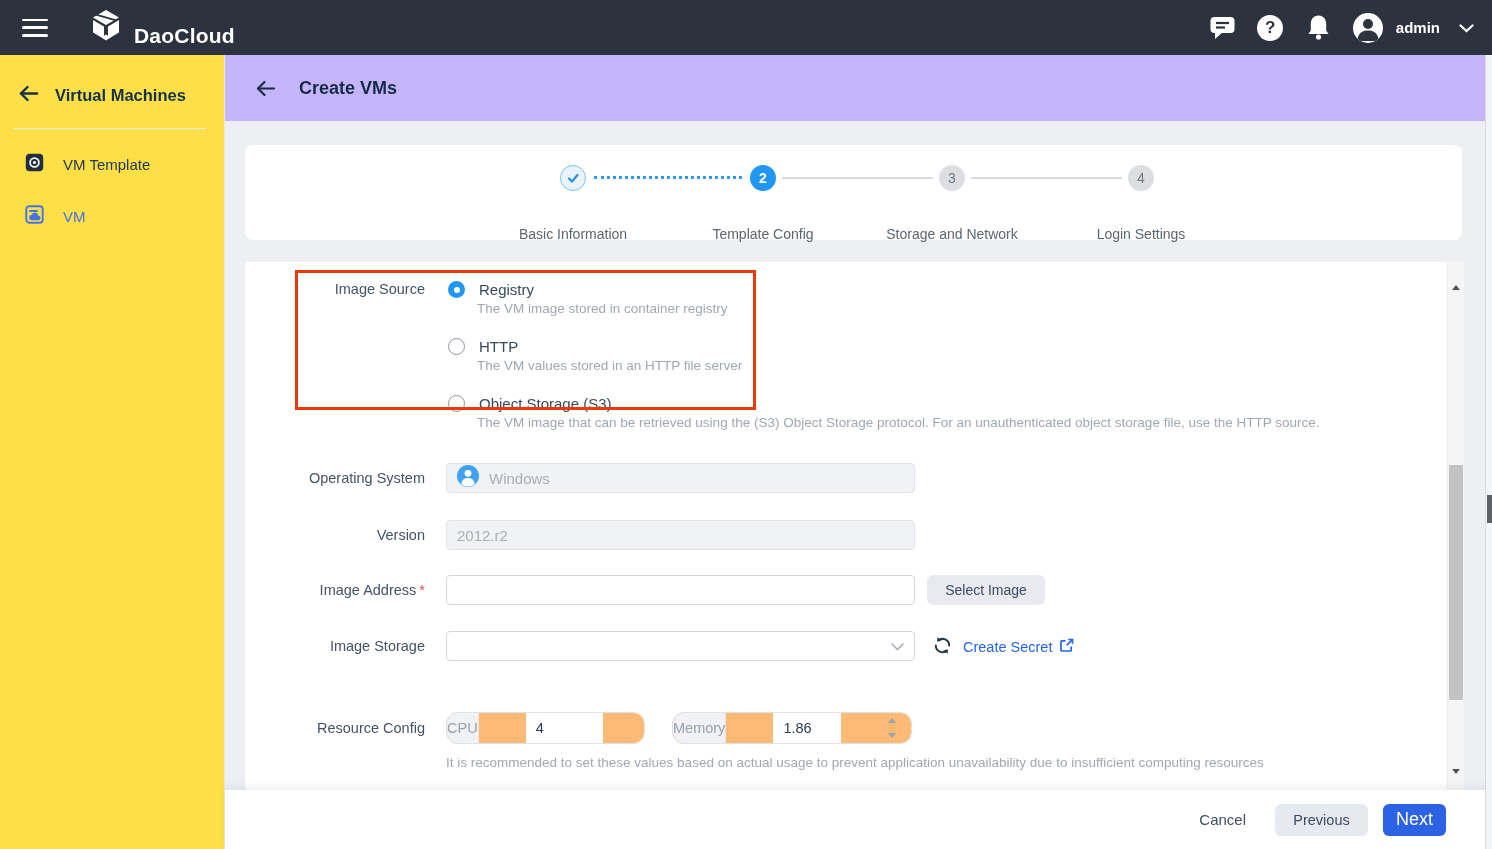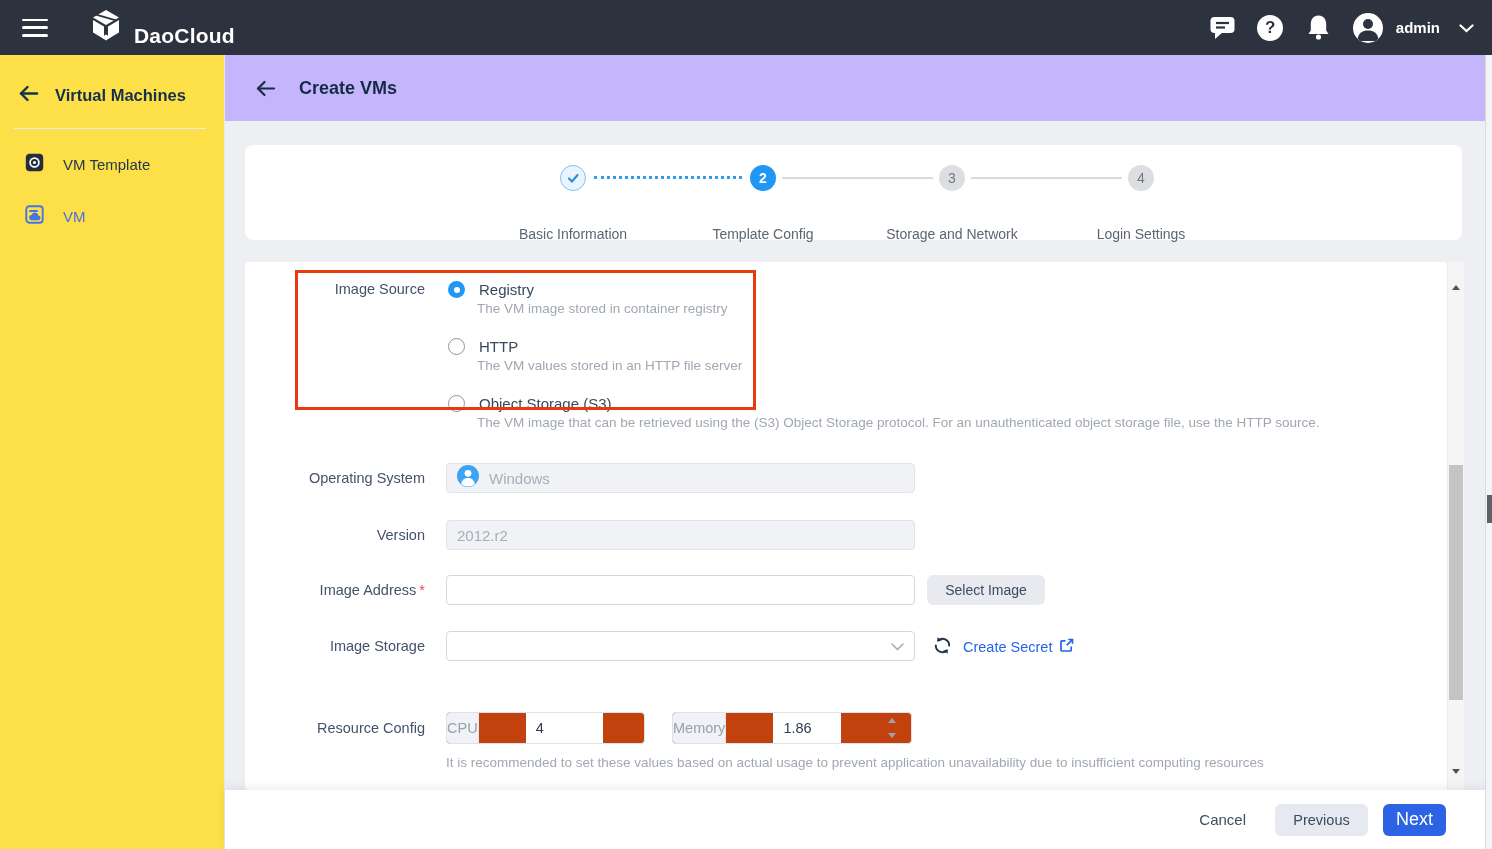--- a/index.html
+++ b/index.html
@@ -81,21 +81,21 @@
 
   .select-box { position:absolute; left:201px; top:369px; width:469px; height:30px; background:#fff;
                 border:1px solid #d4d7de; border-radius:4px; display:flex; align-items:center;
                 justify-content:flex-end; padding-right:10px; cursor:pointer; }
   .refresh-btn { position:absolute; left:688px; top:374px; cursor:pointer; display:flex; }
   .secret-link { position:absolute; left:718px; top:376px; display:flex; align-items:center; gap:7px; cursor:pointer; }
   .secret-link span { color:#2563e8; font-size:14.5px; }
   .help-text { position:absolute; left:201px; font-size:13.5px; color:#a0a8b2; }
 
   .num-group { position:absolute; top:450px; height:32px; display:flex; border:1px solid #dfe2e8;
-               border-radius:4px; overflow:hidden; background:#c2410c;gap:47px; }
+               border-radius:12px; overflow:hidden; background:#fdba74;gap:47px; }
   .seg { display:flex; align-items:center; justify-content:center; font-size:14.5px; }
   .seg-gray { background:#f0f2f5; color:#97a1ab; border-right:1px solid #e3e6eb; }
   .seg-unit { background:#f0f2f5; color:#97a1ab; border-left:1px solid #e3e6eb; gap:8px; }
   .seg-input { border:none; outline:none; font-size:14.5px; color:#2f3c4e; padding-left:10px;
                font-family:"Liberation Sans",sans-serif; }
   .spin { width:22px; display:flex; flex-direction:column; }
   .spin > div { flex:1; display:flex; align-items:center; justify-content:center; cursor:pointer; }
   .tri-up { width:0; height:0; border-left:4px solid transparent; border-right:4px solid transparent;
             border-bottom:5px solid #9aa2ad; }
   .tri-down { width:0; height:0; border-left:4px solid transparent; border-right:4px solid transparent;

